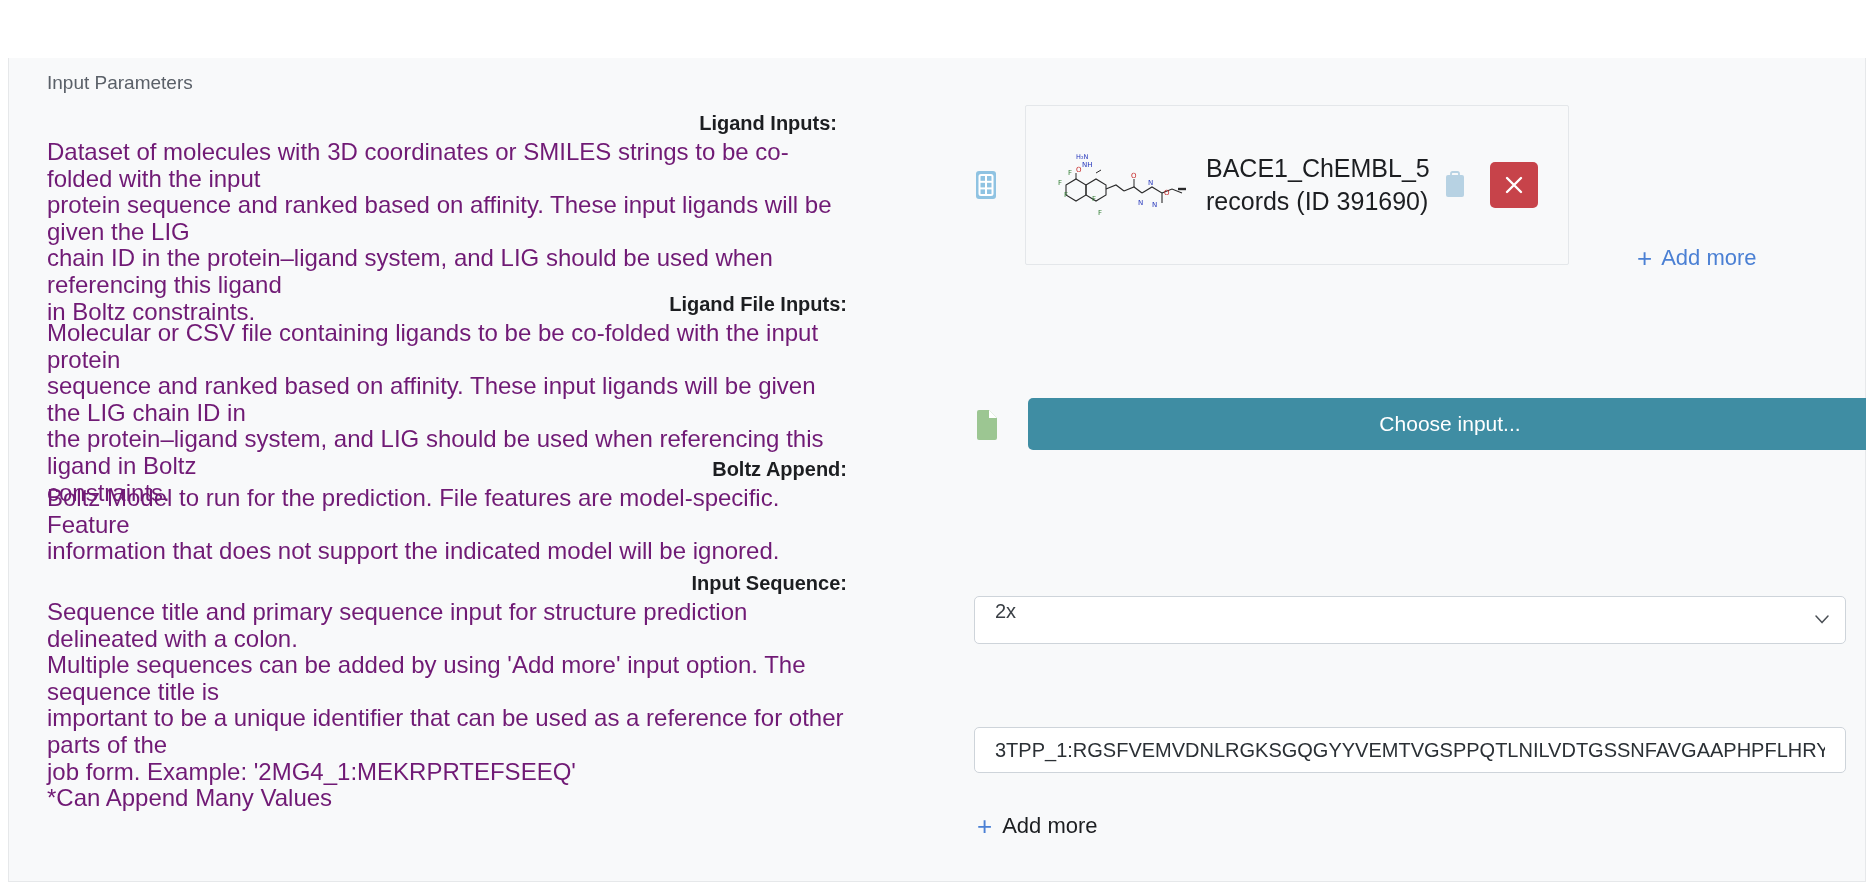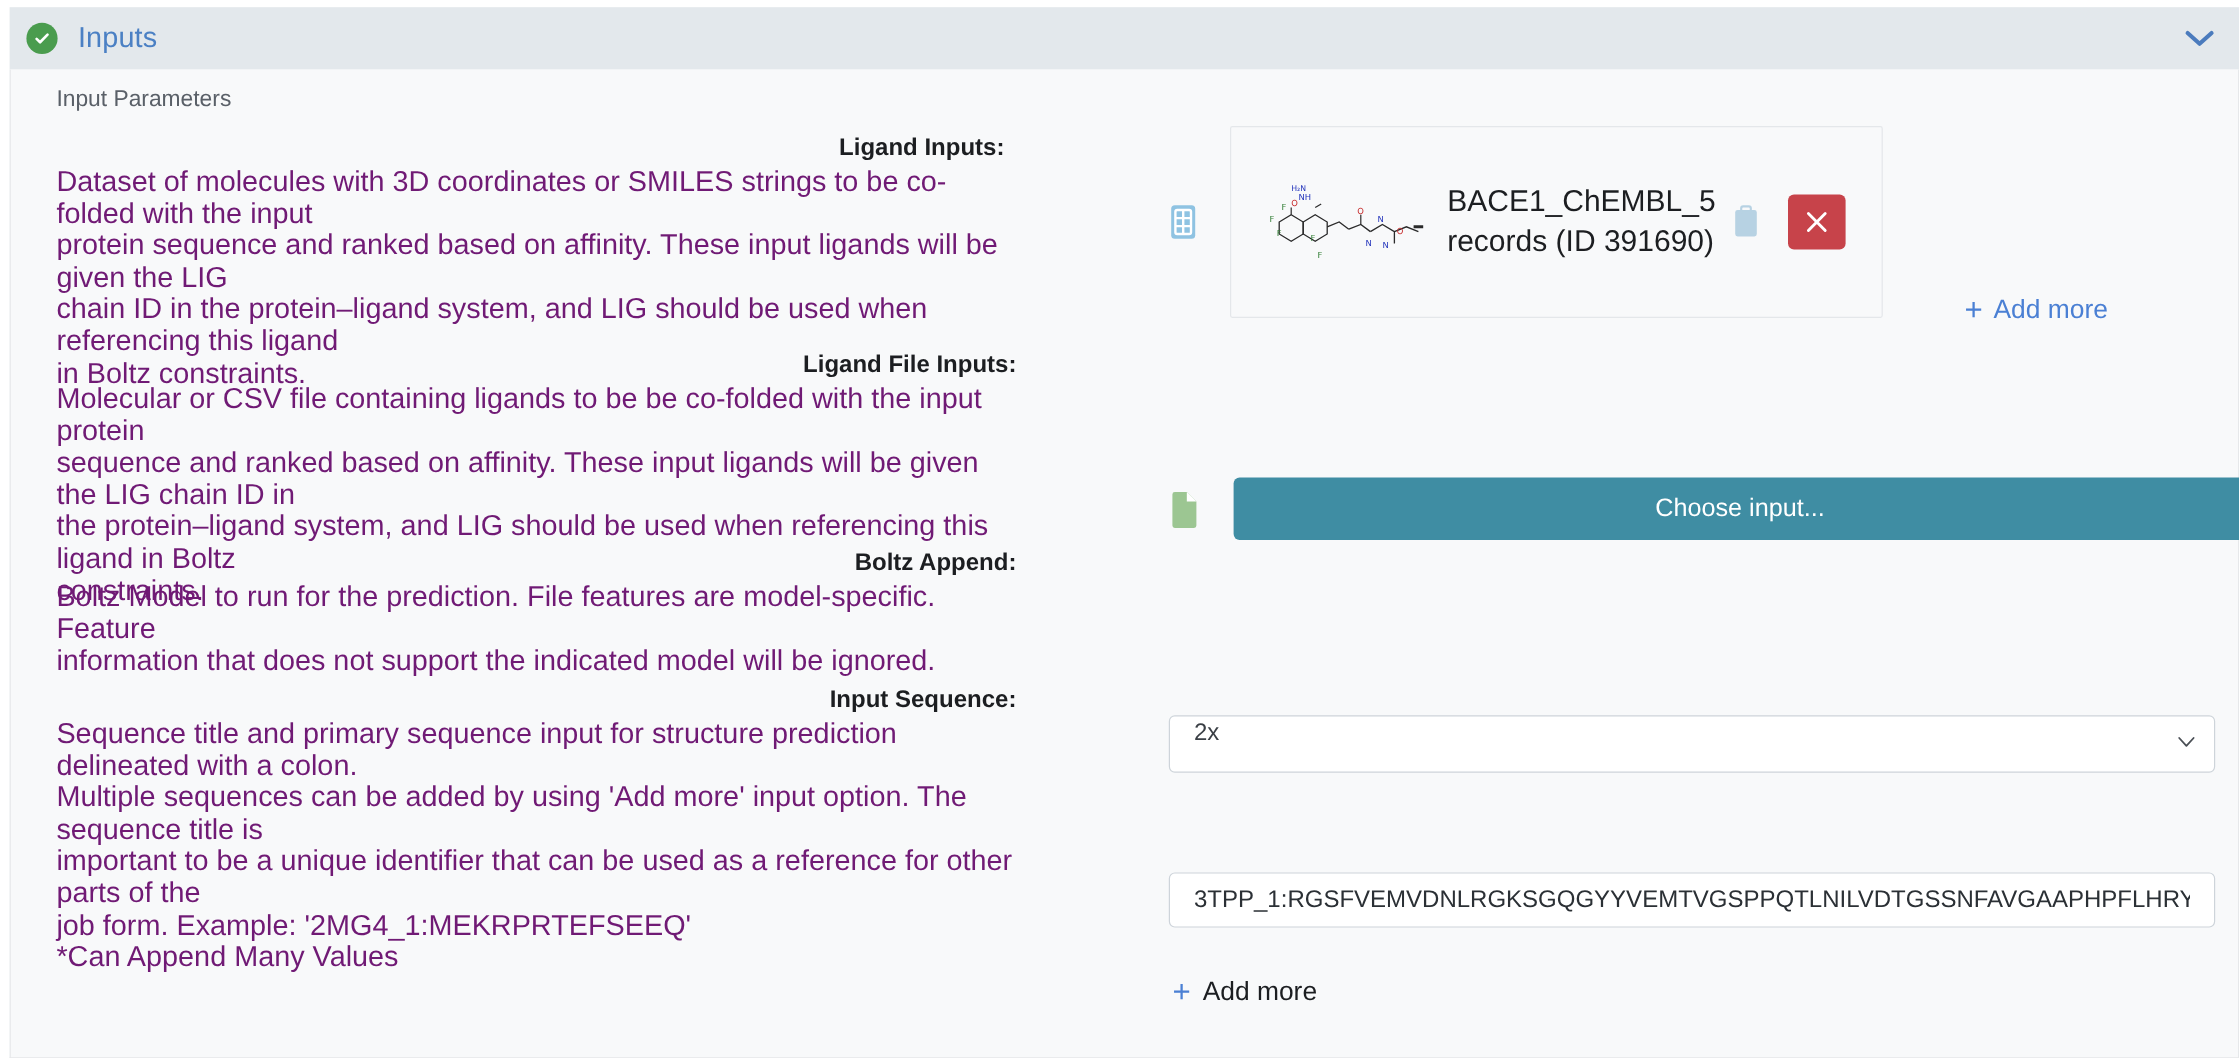--- a/index.html
+++ b/index.html
@@ -191,33 +191,20 @@
   }
   .addmore-bottom .plus {
     color: #4b80d4; font-size: 26px; margin-right: 10px; line-height: 1;
   }
 </style>
 </head>
 <body>
 
 <div class="app">
 
-  <div class="panel-header">
-    <span class="check-circle">
-      <svg width="16" height="16" viewBox="0 0 16 16" aria-hidden="true">
-        <path d="M3.5 8.4 L6.4 11.2 L12.6 4.9" fill="none" stroke="#ffffff" stroke-width="2.2" stroke-linecap="round" stroke-linejoin="round"></path>
-      </svg>
-    </span>
-    <span class="panel-title">Inputs</span>
-    <span class="panel-chevron">
-      <svg width="26" height="16" viewBox="0 0 26 16" aria-hidden="true">
-        <path d="M3 3.5 L13 12.5 L23 3.5" fill="none" stroke="#4b7bbd" stroke-width="3.4" stroke-linecap="round" stroke-linejoin="round"></path>
-      </svg>
-    </span>
-  </div>
 
   <div class="panel-body">
 
     <div class="subtitle">Input Parameters</div>
 
     <div class="desc" style="top:54px;width:790px;">
       <span class="lbl">Ligand Inputs:</span>
       <span class="txt">Dataset of molecules with 3D coordinates or SMILES strings to be co-folded with the input
 protein sequence and ranked based on affinity. These input ligands will be given the LIG
 chain ID in the protein–ligand system, and LIG should be used when referencing this ligand

